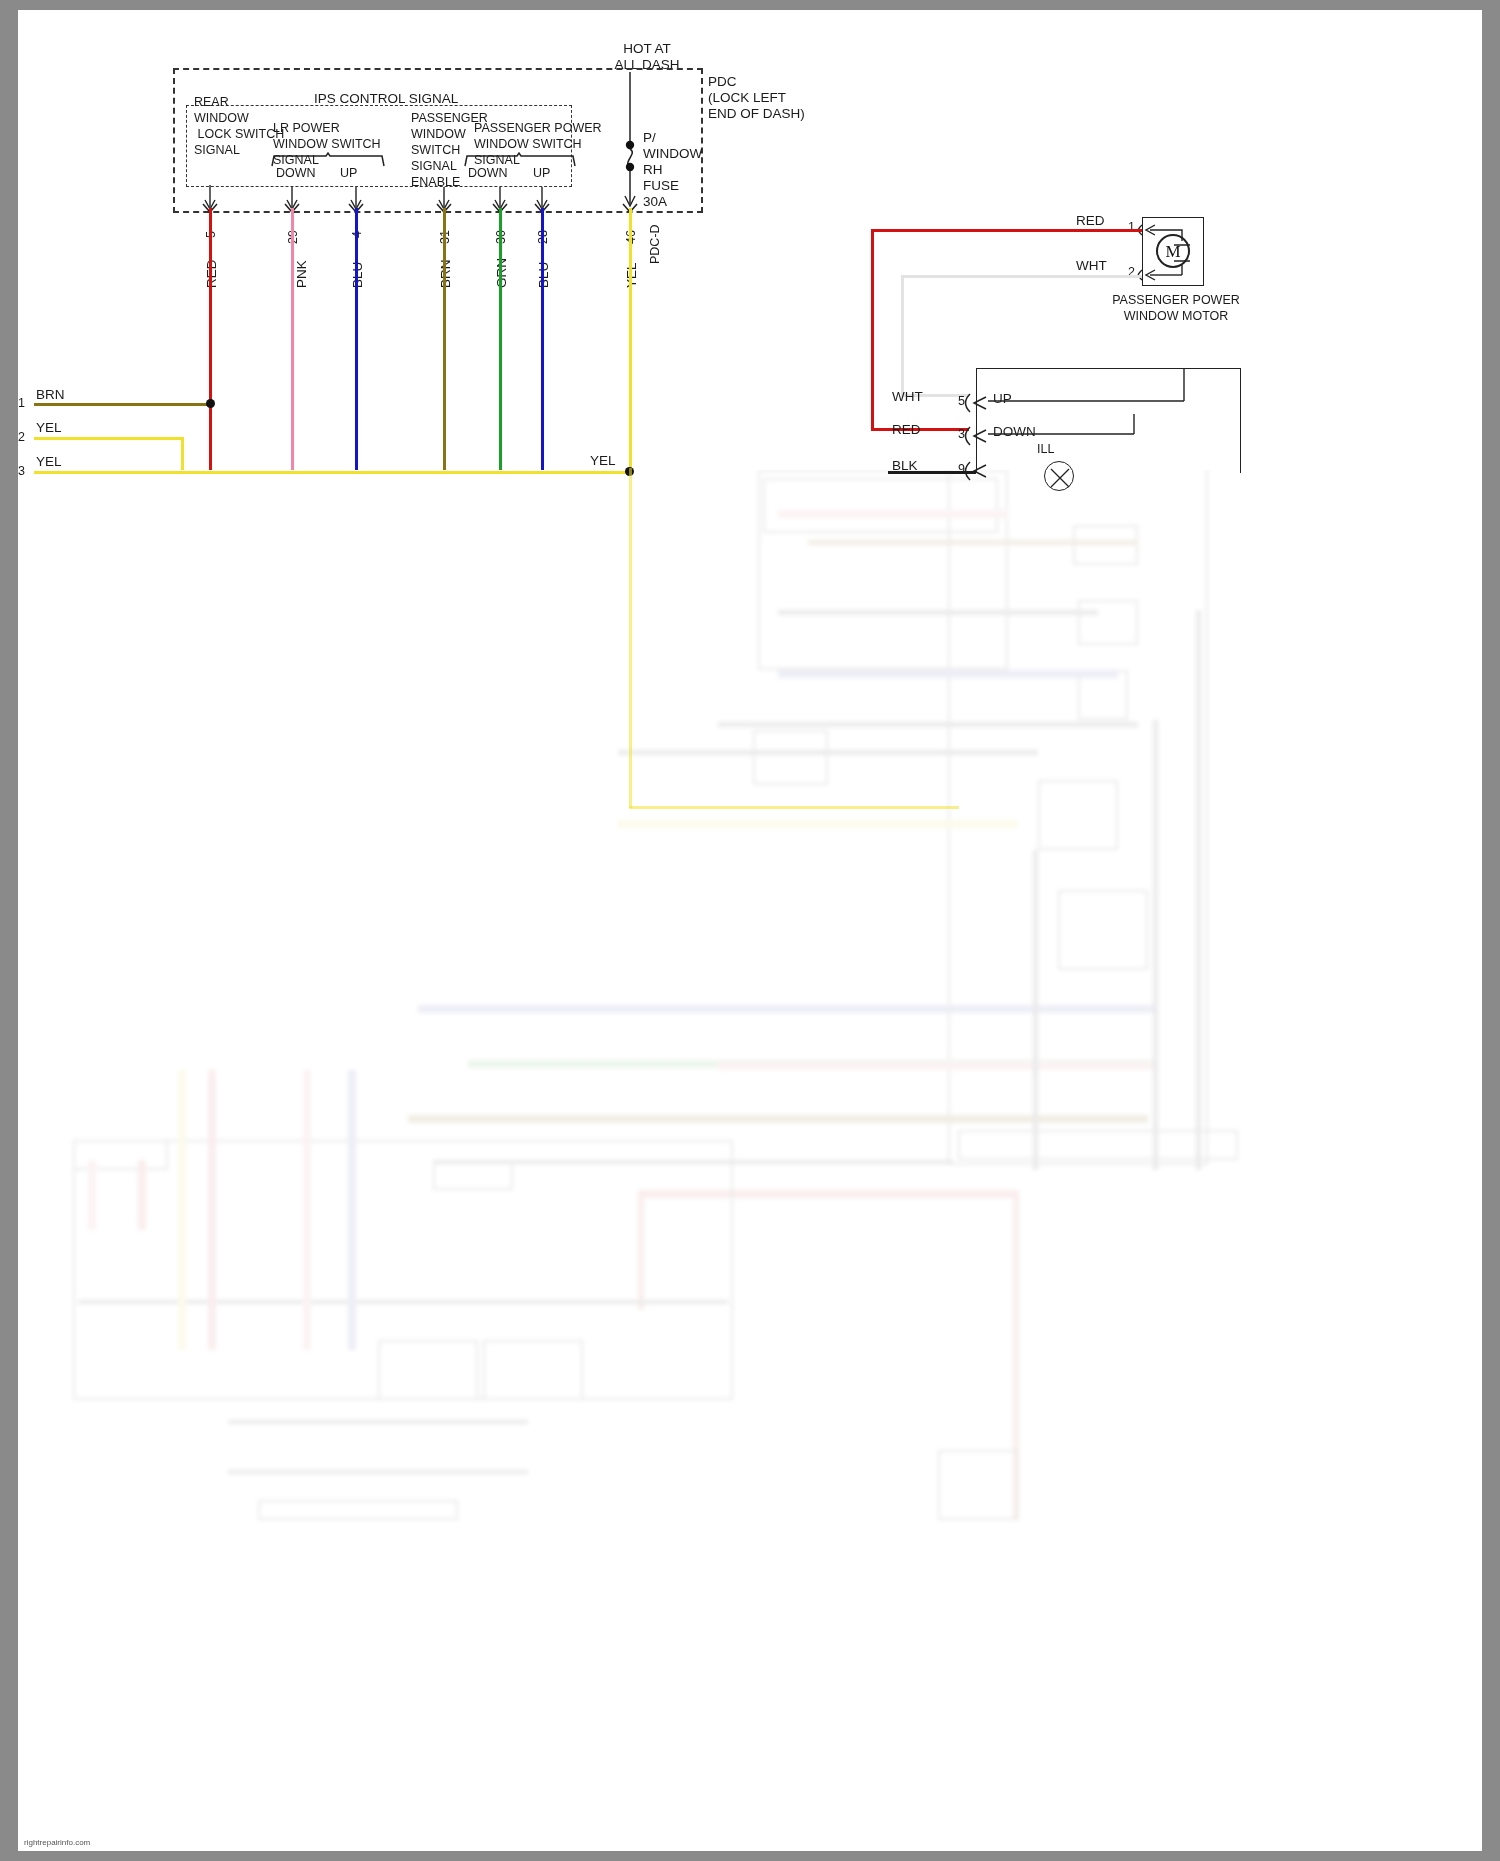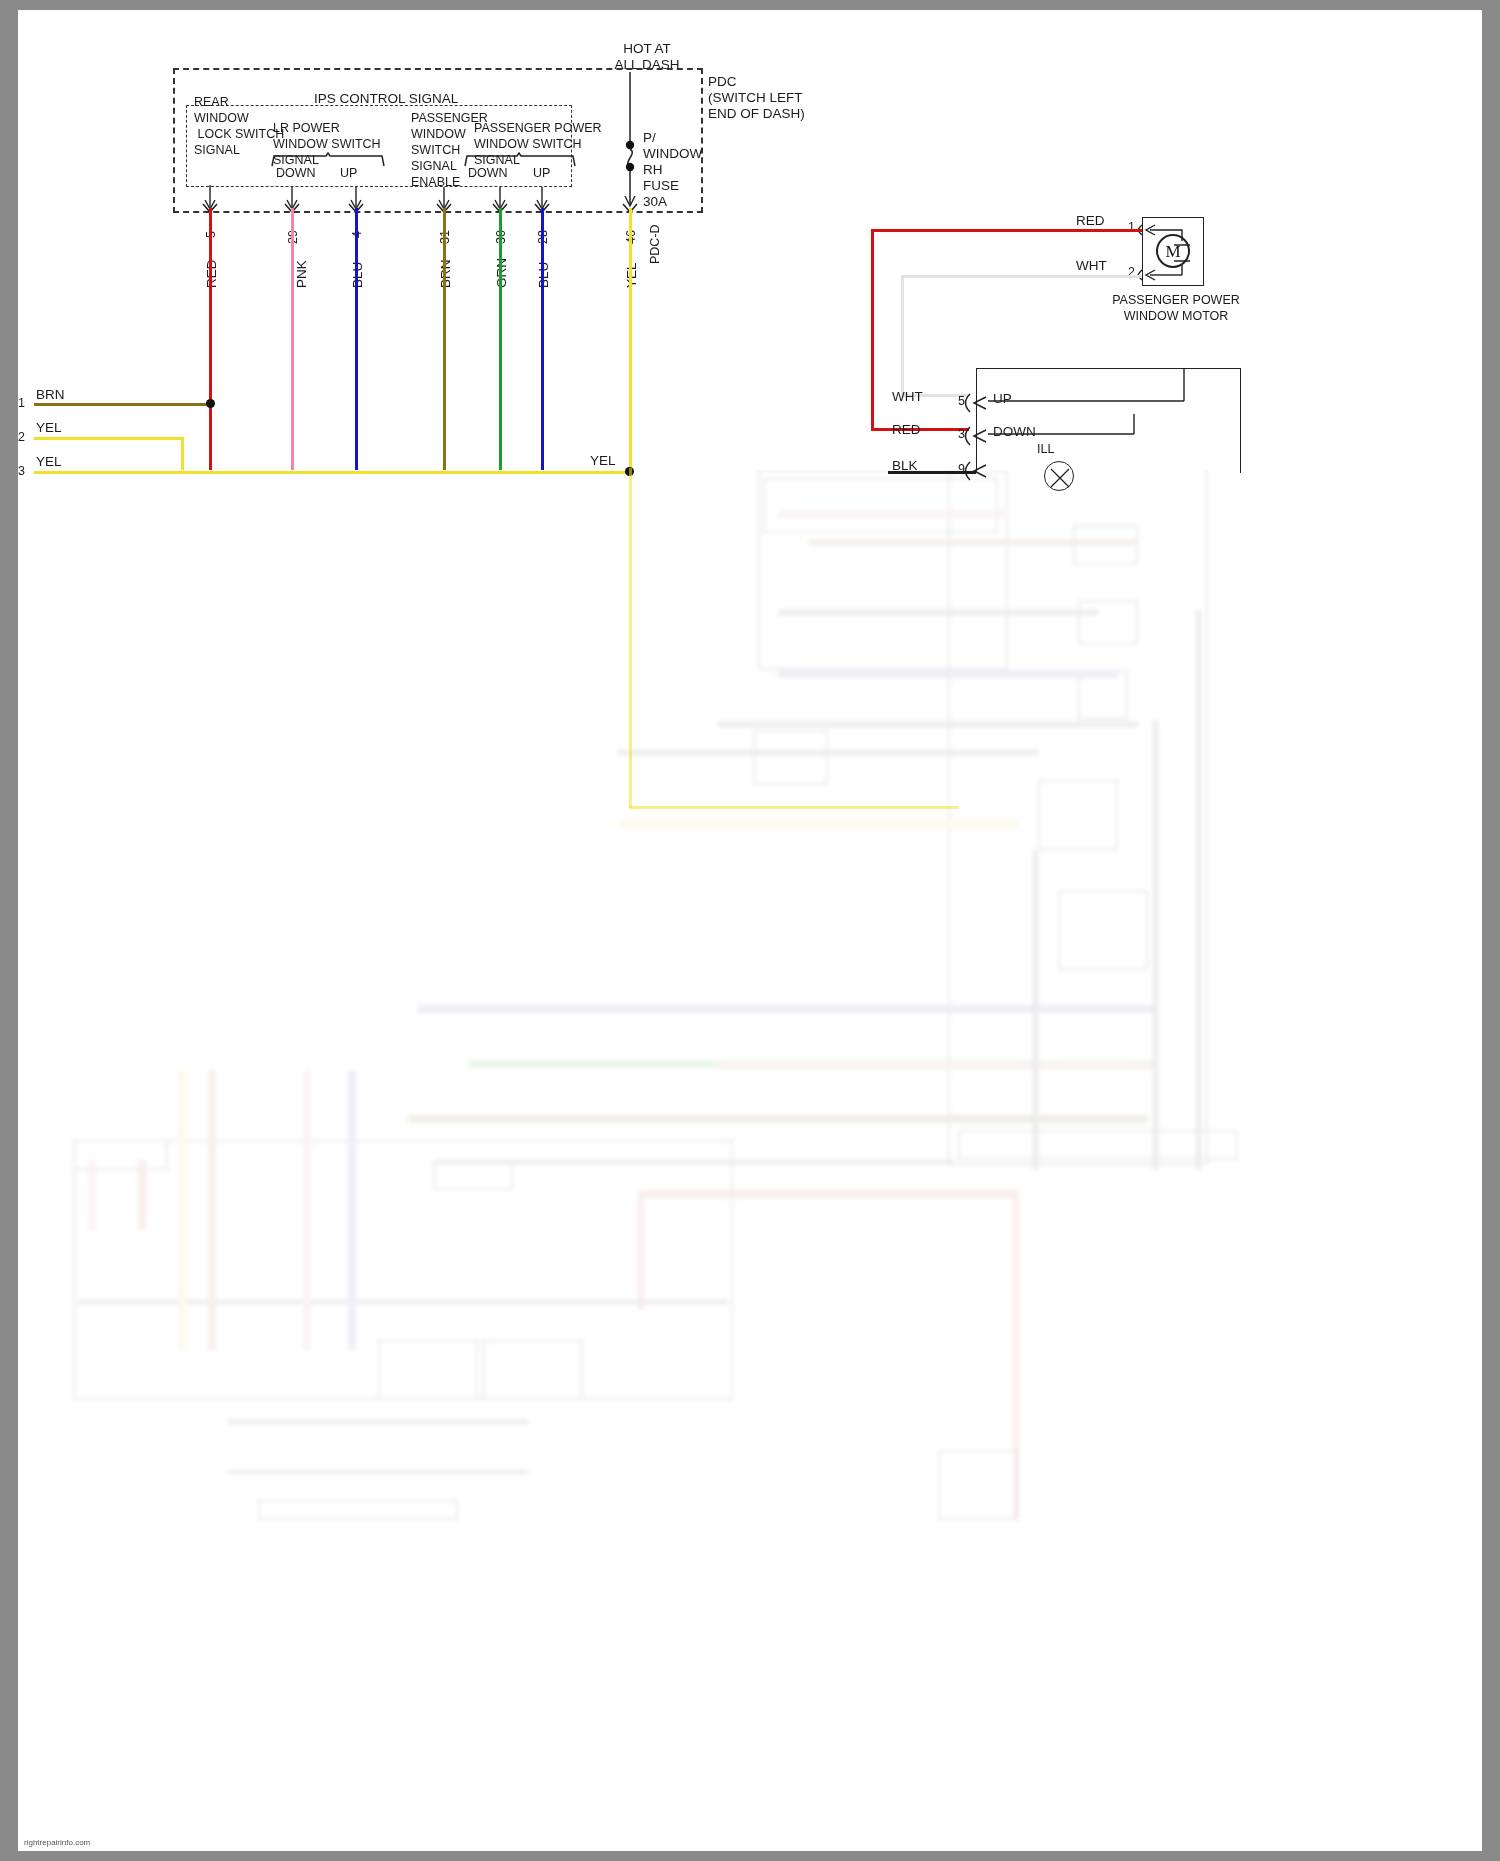--- a/index.html
+++ b/index.html
@@ -184,21 +184,21 @@
     </div>
     <div class="wm">rightrepairinfo.com</div>
 
     <div class="abs" style="left:0;top:0;width:1464px;height:460px;background:#fff;"></div>
 
     <div class="txt" style="left:584px; top:31px; text-align:center; width:90px;">HOT AT
 ALL DASH</div>
 
     <div class="dashbox" style="left:155px; top:58px; width:530px; height:145px;"></div>
     <div class="txt" style="left:690px; top:64px;">PDC
-(SWITCH LEFT
+(LOCK LEFT
 END OF DASH)</div>
 
     <div class="txt" style="left:296px; top:81px;">IPS CONTROL SIGNAL</div>
     <div class="dashbox thin" style="left:168px; top:95px; width:386px; height:82px;"></div>
 
     <div class="txt sm" style="left:176px; top:84px;">REAR
 WINDOW
  LOCK SWITCH
 SIGNAL</div>
     <div class="txt sm" style="left:255px; top:110px;">LR POWER

